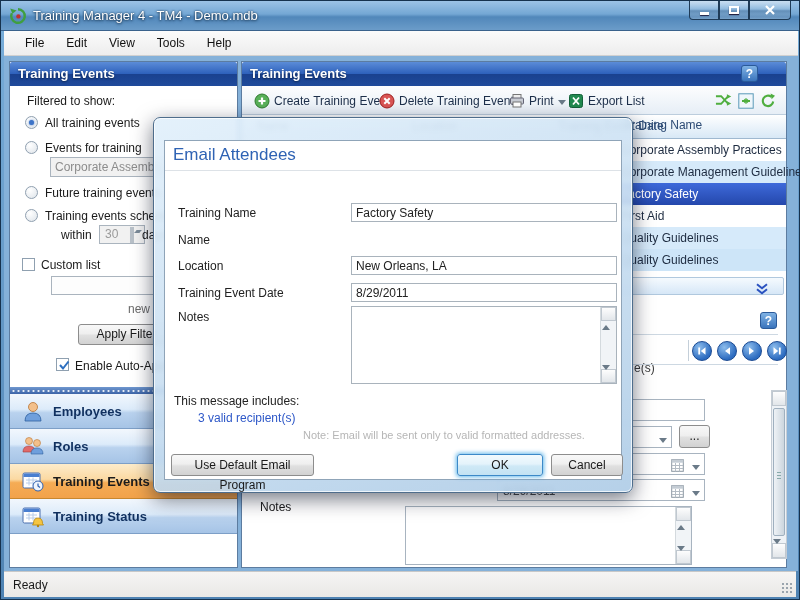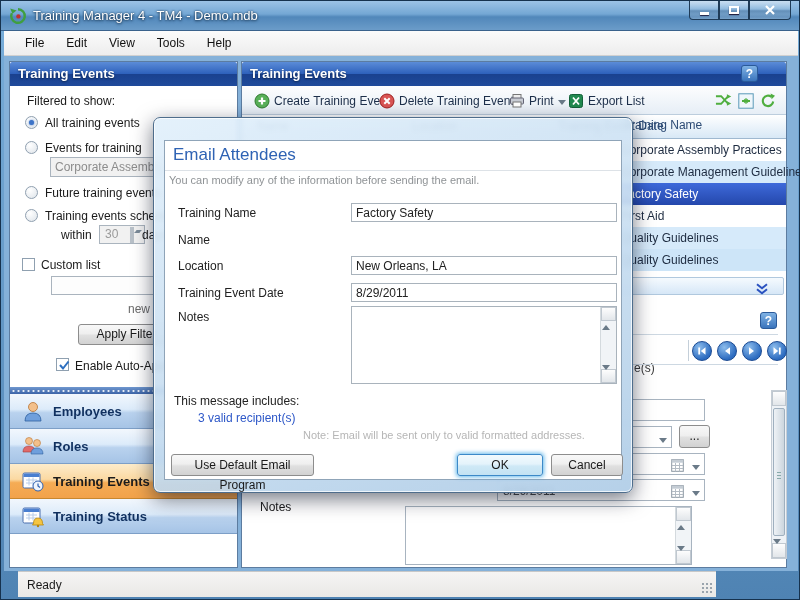--- a/index.html
+++ b/index.html
@@ -140,21 +140,21 @@
   .sb-btn .tri-up, .sb-btn .tri-down { margin:3px auto 0; }
 
   .main-sb { position:absolute; left:529px; top:328px; width:16px; height:169px;
     background:#eef2f6; border:1px solid #c5cdd5; }
   .main-sb .thumb { position:absolute; left:1px; right:1px; top:17px; height:128px;
     background:linear-gradient(90deg,#eef2f6,#ccd6de); border:1px solid #9fb0bf; border-radius:2px; }
   .grip { position:absolute; left:3px; right:3px; top:50%; height:7px;
     background:repeating-linear-gradient(#8aa 0 1px, transparent 1px 3px); }
 
   
-  .statusbar { position:absolute; left:17px; top:570px; width:698px; height:26px;
+  .statusbar { position:absolute; left:3px; top:570px; width:792px; height:26px;
     background:linear-gradient(#f6f5f4,#e9e8e6); border-top:1px solid #c8c8c8; }
   .status-text { position:absolute; left:9px; top:6px; font-size:12px; color:#1a1a1a; }
   .grip-corner { position:absolute; right:3px; bottom:3px; width:12px; height:12px;
     background:radial-gradient(circle, #9aa4ad 1px, transparent 1.4px); background-size:4px 4px; }
 
   
   .dialog { position:absolute; left:152px; top:116px; width:480px; height:376px;
     border-radius:7px; border:1px solid #4e6d8c;
     background:linear-gradient(160deg, rgba(226,240,251,0.93), rgba(176,205,231,0.93));
     box-shadow:0 6px 20px rgba(0,10,30,.55), inset 0 0 0 1px rgba(255,255,255,.75);
@@ -470,21 +470,20 @@
 
   <div class="statusbar">
     <span class="status-text">Ready</span>
     <span class="grip-corner"></span>
   </div>
 
   <div class="dialog">
     <div class="dlg-content">
       <div class="dlg-title">Email Attendees</div>
       <div class="dlg-hr"></div>
-      <div class="dlg-sub">You can modify any of the information before sending the email.</div>
 
       <span class="dlg-label" style="top:65px;">Training Name</span>
       <input class="dlg-input" style="top: 62px;" value="Factory Safety">
 
       <span class="dlg-label" style="top:92px;">Name</span>
 
       <span class="dlg-label" style="top:118px;">Location</span>
       <input class="dlg-input" style="top: 115px;" value="New Orleans, LA">
 
       <span class="dlg-label" style="top:145px;">Training Event Date</span>

